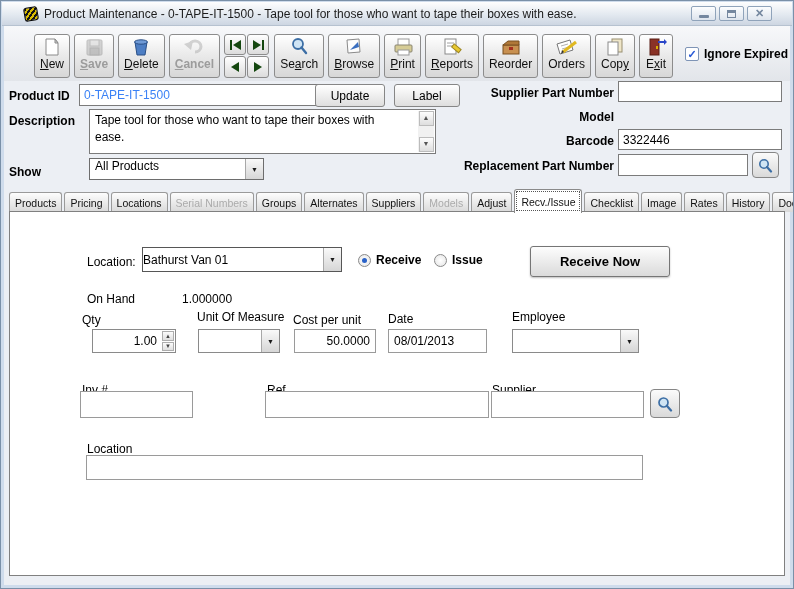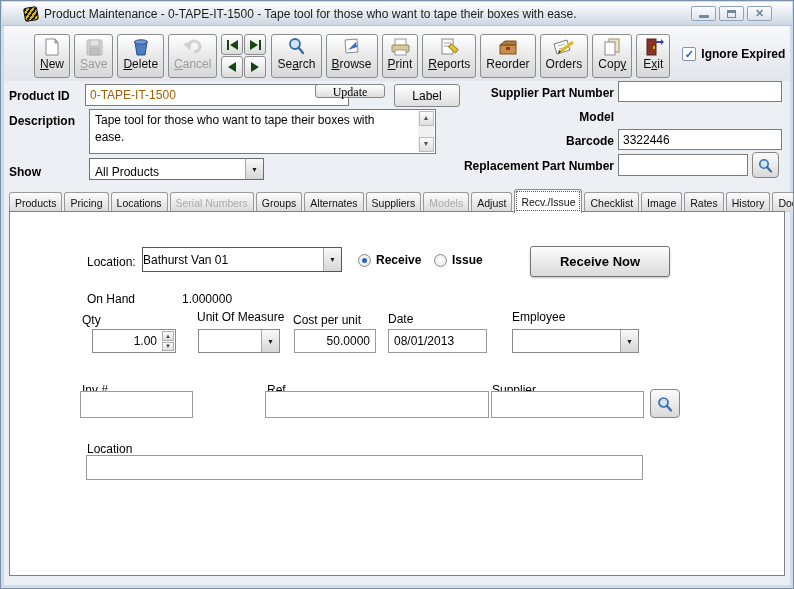--- a/index.html
+++ b/index.html
@@ -30,21 +30,21 @@
 
   
   .toolbar { position:absolute; top:0; left:0; right:0; height:55px; display:flex;
              align-items:flex-start; padding:8px 0 0 30px;
              background:linear-gradient(#f7f8fa,#e2e5ea); }
   .tbtn { height:44px; margin-right:4px; padding:2px 5px 8px; border:1px solid #8c8c8c;
           border-radius:3px; background:linear-gradient(#ffffff,#ebebeb 45%,#d7d7d7);
           display:flex; flex-direction:column; align-items:center; justify-content:space-between;
           font-size:12px; color:#101010; white-space:nowrap; }
   .tbtn .ticon { height:22px; display:flex; align-items:center; }
-  .tbtn.disabled { color:#9c9c9c; }
+  .tbtn.disabled { color:#9c9c9c;font-weight:bold; }
   .tbtn.disabled svg { filter:grayscale(1) opacity(.5); }
   .nav-cluster { display:grid; grid-template-columns:22px 22px; grid-template-rows:21px 22px;
                  gap:1px; margin-right:5px; }
   .nav-btn { border:1px solid #8c8c8c; border-radius:3px;
              background:linear-gradient(#ffffff,#dcdcdc); display:flex; align-items:center;
              justify-content:center; gap:1px; }
   .tri-l { width:0; height:0; border-top:5px solid transparent; border-bottom:5px solid transparent;
            border-right:8px solid #14470f; }
   .tri-r { width:0; height:0; border-top:5px solid transparent; border-bottom:5px solid transparent;
            border-left:8px solid #14470f; }
@@ -68,21 +68,21 @@
   .desc-box { position:absolute; left:85px; top:28px; width:347px; height:45px;
               border:1px solid #7b7b7b; background:#fff; font-size:12px; line-height:1.45;
               padding:2px 32px 2px 5px; overflow:hidden; }
   .scroll-rail { position:absolute; top:1px; right:1px; bottom:1px; width:16px; background:#f1f1f1;
                  display:flex; flex-direction:column; justify-content:space-between;
                  align-items:center; }
   .scr-btn { width:15px; height:15px; border:1px solid #bcbcbc;
              background:linear-gradient(#fdfdfd,#dedede); font-size:7px; color:#555;
              display:flex; align-items:center; justify-content:center; }
   .dropdown { position:absolute; border:1px solid #6d6d6d; background:#fff; display:flex;
-              align-items:flex-end; font-size:12px; padding-left:5px; color:#000; }
+              align-items:flex-start; font-size:12px; padding-left:5px; color:#000; }
   .dd-btn { margin-left:auto; align-self:stretch; width:18px; border-left:1px solid #a8a8a8;
             background:linear-gradient(#f9f9f9,#d6d6d6); display:flex; align-items:center;
             justify-content:center; font-size:7px; color:#1a1a1a; }
   .search-btn { position:absolute; border:1px solid #868686; border-radius:4px;
                 background:linear-gradient(#fbfbfb,#d9d9d9); display:flex; align-items:center;
                 justify-content:center; }
 
   
   .tabstrip { position:absolute; top:161px; left:5px; right:5px; height:25px; display:flex;
               align-items:flex-end; }
@@ -279,22 +279,22 @@
       <div class="chk-wrap">
         <div class="checkbox checked">
             <span>✓</span>
           </div>
         <span class="chk-label">Ignore Expired</span>
       </div>
     </div>
 
     <div class="formarea">
       <span class="flabel" style="left:5px; top:8px;">Product ID</span>
-      <input class="field" style="left: 81px; top: 3px; width: 264px; height: 22px; color: #a16207;" value="0-TAPE-IT-1500">
-      <button class="formbtn" style="left:311px; top:3px; width:70px; height:14px;font-family:Liberation Serif, serif;">Update</button>
+      <input class="field" style="left: 75px; top: 3px; width: 264px; height: 22px; color: #3b82f6;" value="0-TAPE-IT-1500">
+      <button class="formbtn" style="left:311px; top:3px; width:70px; height:23px;">Update</button>
       <button class="formbtn" style="left:390px; top:3px; width:66px; height:23px;">Label</button>
 
       <span class="flabel" style="left:5px; top:33px;">Description</span>
       <div class="desc-box">
         <span>Tape tool for those who want to tape their boxes with ease.</span>
         <div class="scroll-rail">
           <div class="scr-btn">▲</div>
           <div class="scr-btn">▼</div>
         </div>
       </div>

